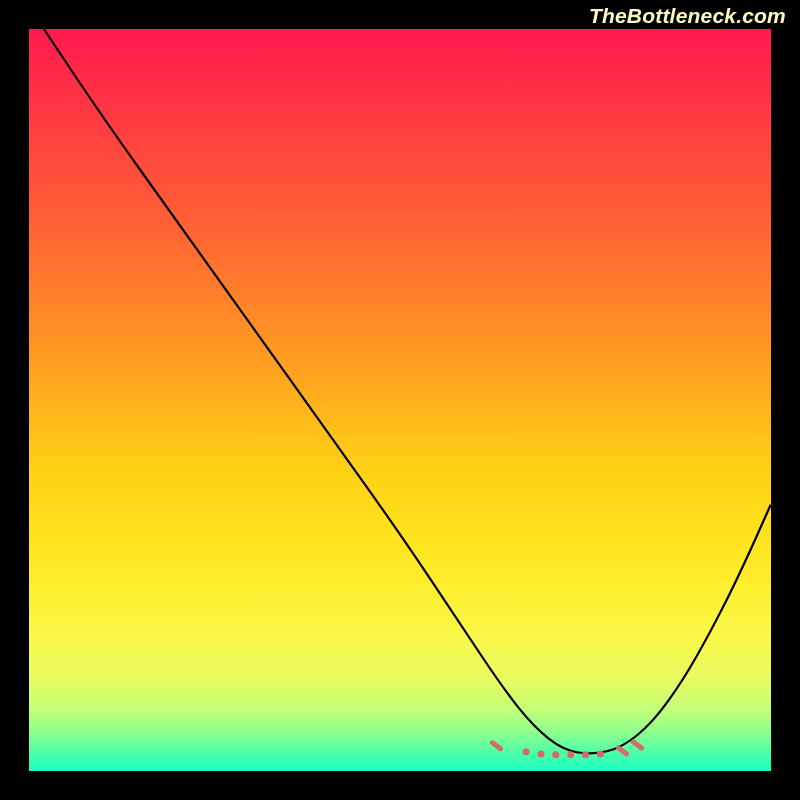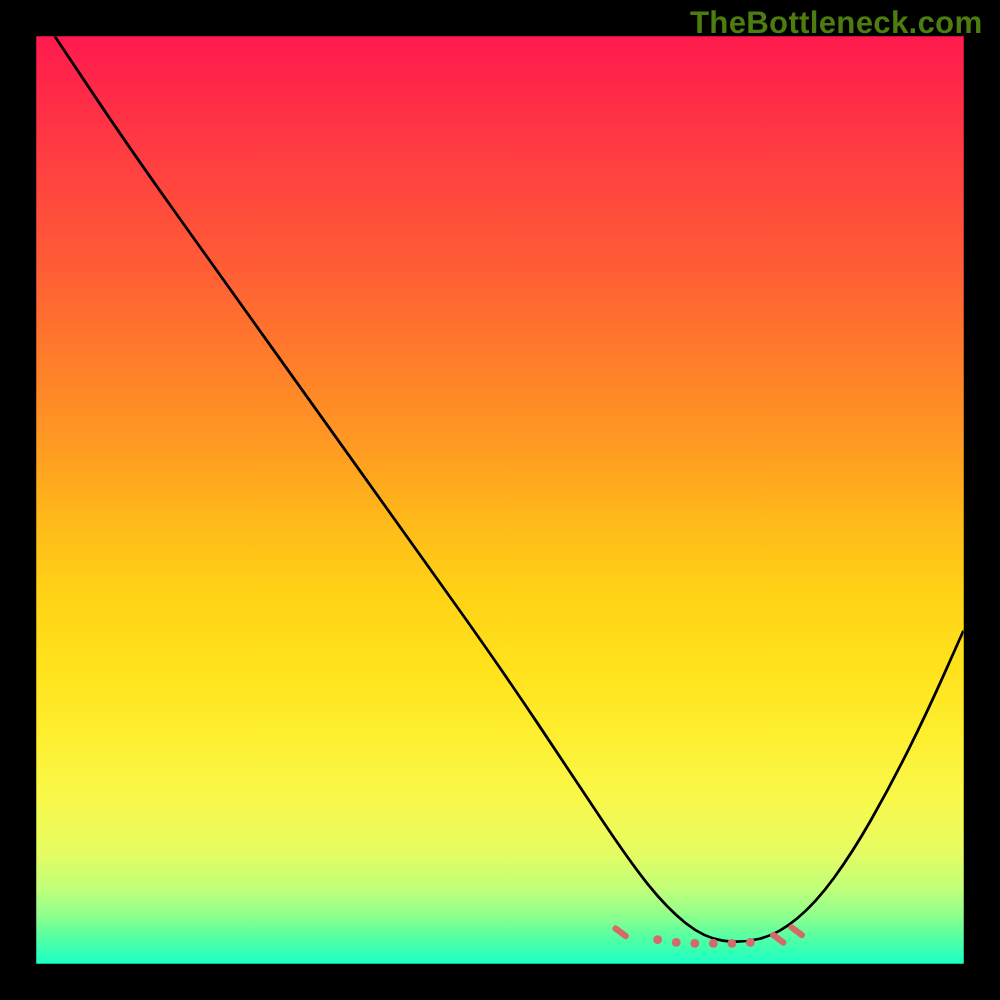--- a/index.html
+++ b/index.html
@@ -8,25 +8,26 @@
     height: 800px;
     background: #000;
     position: relative;
     font-family: Arial, sans-serif;
     overflow: hidden;
   }
   .watermark {
     position: absolute;
     top: 4px;
     right: 14px;
-    color: #4d7c0f;
-    font-size: 25px;
+    color: #fef9c3;
+    font-size: 21px;
     font-weight: bold;
     z-index: 10;
     letter-spacing: 0.2px;
+    font-style: italic;
   }
   .plot-area {
     position: absolute;
     left: 29px;
     top: 29px;
     width: 742px;
     height: 742px;
   }
   .gradient-bg {
     position: absolute;

